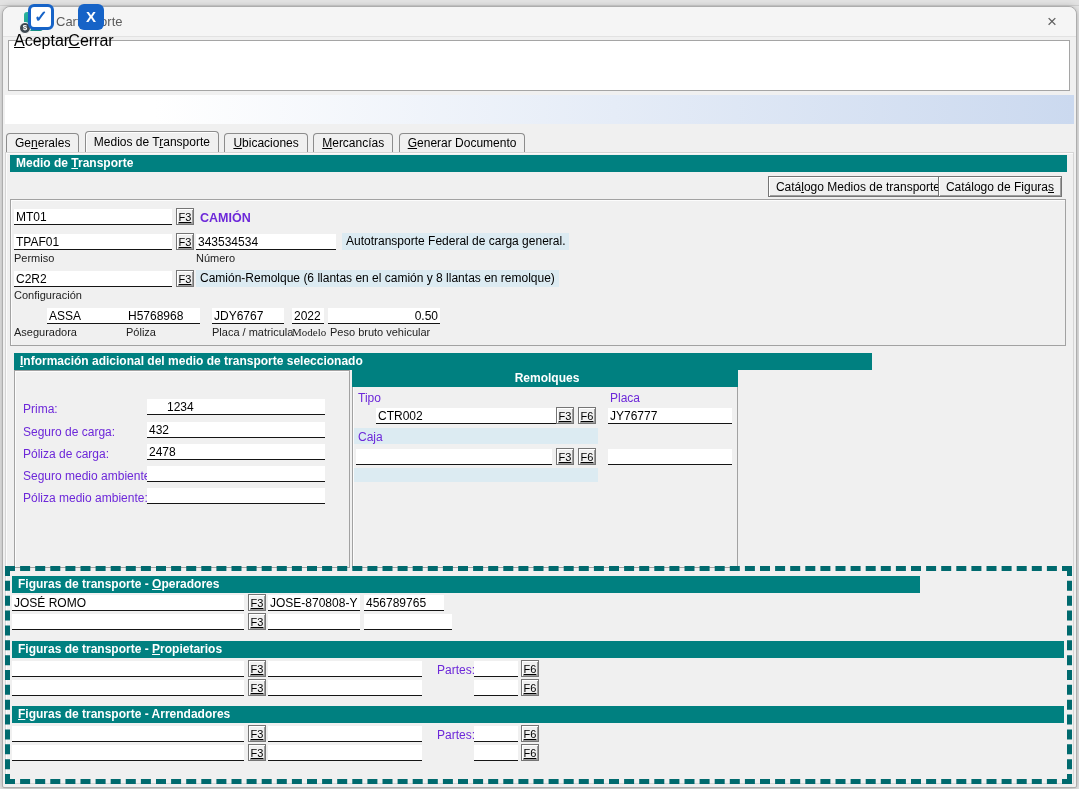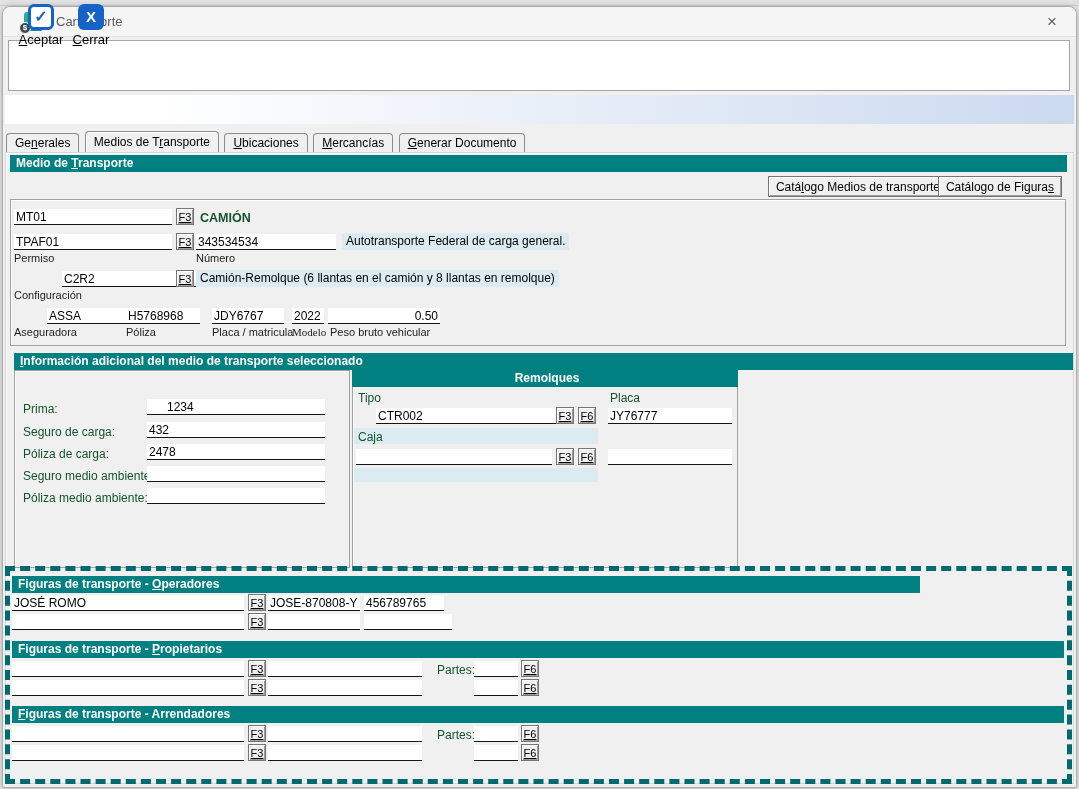--- a/index.html
+++ b/index.html
@@ -26,21 +26,21 @@
     background:#3e4850; border:1px solid #fff; border-radius:50%;
     color:#fff; font-size:8px; line-height:10px; text-align:center; font-weight:bold; }
   .title-text { position:absolute; left:56px; top:14px; font-size:13px; color:#5c5c5c; }
   .close-btn { position:absolute; left:1034px; top:9px; width:36px; height:26px;
     font-size:17px; color:#5f5f5f; text-align:center; line-height:25px; cursor:default; }
 
   
   .toolbar { position:absolute; left:8px; top:40px; width:1062px; height:51px;
     background:#fff; border:1px solid #a5a5a5; }
   .tbtn { position:absolute; top:4px; width:54px; text-align:center; cursor:default; }
-  .tbtn .tlabel { display:block; font-size:13px; color:#000; margin-top:2px; }
+  .tbtn .tlabel { display:block; font-size:16px; color:#000; margin-top:2px; }
   .icon-accept { width:26px; height:26px; margin:0 auto; background:#fff;
     border:3px solid #1663c7; border-radius:6px; color:#1663c7;
     font-weight:bold; font-size:16px; line-height:19px; }
   .icon-close { width:26px; height:26px; margin:0 auto; background:#1663c7;
     border-radius:6px; color:#fff; font-weight:bold; font-size:15px; line-height:26px; }
 
   .gradient-strip { position:absolute; left:5px; top:95px; width:1069px; height:29px;
     background:linear-gradient(90deg,#ffffff 0%,#ffffff 14%,#cbd9ef 100%); }
 
   
@@ -65,21 +65,21 @@
 
   .fld { position:absolute; height:16px; background:#fff; border:none;
     border-bottom:1px solid #151515; font-family:inherit; font-size:12px;
     padding:0 2px; color:#000; }
   .r { text-align:right; }
   .fkey { position:absolute; width:18px; height:17px; background:#f0f0f0;
     border:1px solid #757575; box-shadow:inset 1px 1px 0 #fff, inset -1px -1px 0 #9e9e9e;
     font-size:11px; font-family:inherit; text-decoration:underline; text-align:center;
     padding:0; line-height:14px; cursor:default; }
   .lbl { position:absolute; font-size:11px; color:#1c1c1c; white-space:nowrap; }
-  .lbl12 { position:absolute; font-size:12px; color:#14532d; white-space:nowrap; }
+  .lbl12 { position:absolute; font-size:12px; color:#6d28d9; white-space:nowrap; }
   .ro { position:absolute; background:#dcebf2; font-size:12px; color:#000;
     padding:1px 4px 2px; white-space:nowrap; height:17px; }
   .bold { font-weight:bold; font-size:12.5px; }
   .strip { position:absolute; background:#dcebf2; }
   .marquee { position:absolute; left:5px; top:566px; width:1067px; height:218px;
     border:5px dashed #006a6e; }
 </style>
 </head>
 <body>
 
@@ -135,37 +135,37 @@
 <button class="fkey" style="left:176px;top:208px;">F3</button>
 <div class="lbl12 bold" style="left:200px;top:211px;">CAMIÓN</div>
 
 <input class="fld" style="left: 14px; top: 234px; width: 158px;" value="TPAF01">
 <button class="fkey" style="left:176px;top:233px;">F3</button>
 <input class="fld" style="left: 196px; top: 234px; width: 140px;" value="343534534">
 <div class="ro" style="left:342px;top:233px;">Autotransporte Federal de carga general.</div>
 <div class="lbl" style="left:14px;top:252px;">Permiso</div>
 <div class="lbl" style="left:196px;top:252px;">Número</div>
 
-<input class="fld" style="left: 14px; top: 271px; width: 158px; margin-left: 48px;" value="C2R2">
+<input class="fld" style="left: 14px; top: 271px; width: 158px;" value="C2R2">
 <button class="fkey" style="left:176px;top:270px;">F3</button>
 <div class="ro" style="left:196px;top:270px;">Camión-Remolque (6 llantas en el camión y 8 llantas en remolque)</div>
 <div class="lbl" style="left:14px;top:289px;">Configuración</div>
 
 <input class="fld" style="left: 14px; top: 308px; width: 106px; margin-left: 33px;" value="ASSA">
 <input class="fld" style="left: 126px; top: 308px; width: 74px;" value="H5768968">
 <input class="fld" style="left: 212px; top: 308px; width: 72px;" value="JDY6767">
 <input class="fld" style="left: 292px; top: 308px; width: 32px;" value="2022">
 <input class="fld r" style="left: 328px; top: 308px; width: 112px;" value="0.50">
 <div class="lbl" style="left:14px;top:326px;">Aseguradora</div>
 <div class="lbl" style="left:126px;top:326px;">Póliza</div>
 <div class="lbl" style="left:212px;top:326px;">Placa / matricula</div>
 <div class="lbl" style="left:292px;top:326px;font-family:Liberation Serif, serif;">Modelo</div>
 <div class="lbl" style="left:330px;top:326px;">Peso bruto vehicular</div>
 
-<div class="tealbar" style="left:14px;top:353px;width:1059px;">
+<div class="tealbar" style="left:14px;top:353px;width:858px;">
   <span class="hk">I</span><span>nformación adicional del medio de transporte seleccionado</span>
 </div>
 
 <div class="groupbox" style="left:14px;top:370px;width:336px;height:198px;"></div>
 <div class="lbl12" style="left:23px;top:402px;">Prima:</div>
 <input class="fld" style="left: 147px; top: 399px; width: 178px; padding-left: 20px;" value="1234">
 <div class="lbl12" style="left:23px;top:425px;">Seguro de carga:</div>
 <input class="fld" style="left: 147px; top: 422px; width: 178px;" value="432">
 <div class="lbl12" style="left:23px;top:447px;">Póliza de carga:</div>
 <input class="fld" style="left: 147px; top: 444px; width: 178px;" value="2478">

